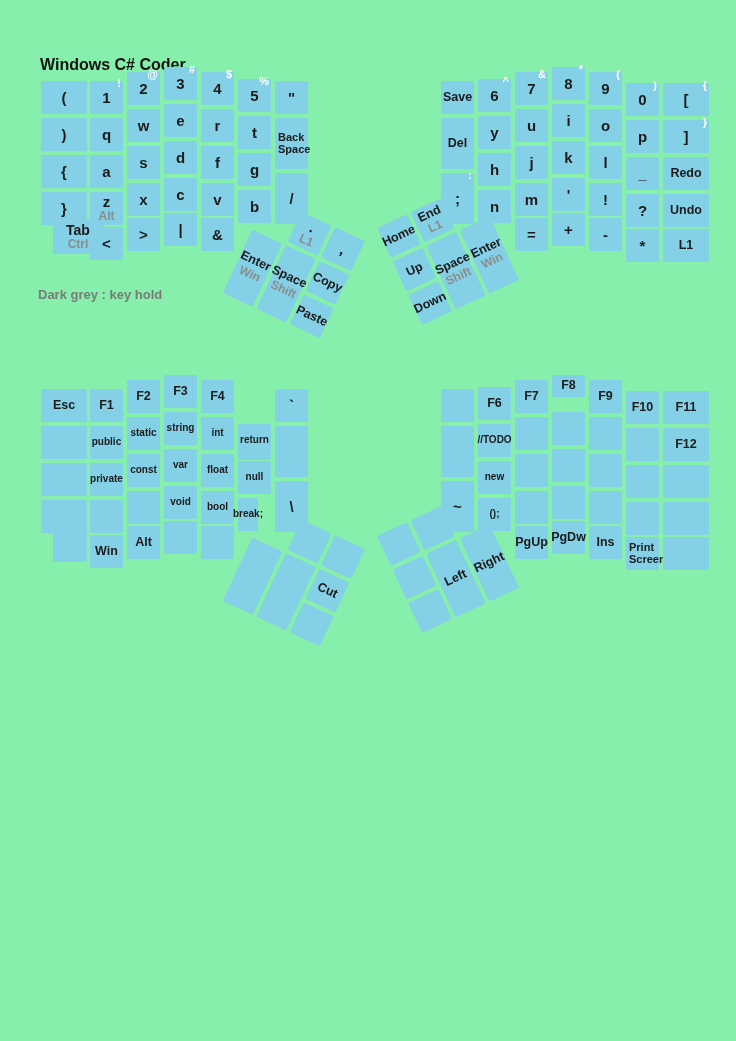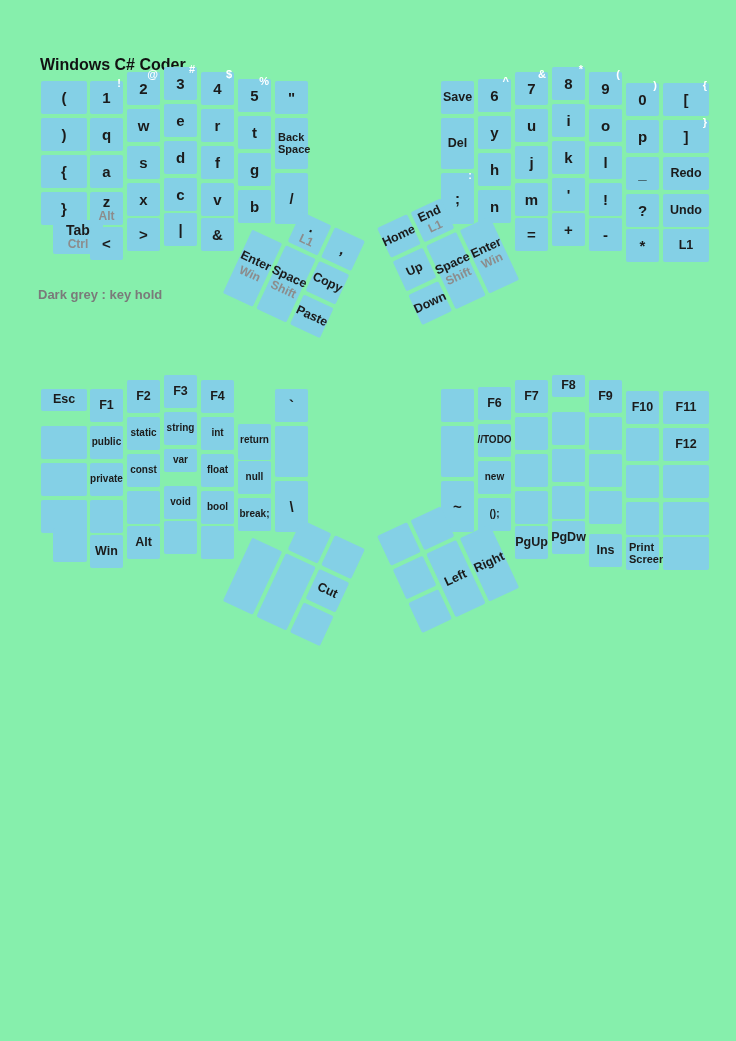--- a/index.html
+++ b/index.html
@@ -279,21 +279,21 @@
           <span class="hold">Shift</span>
         </div>
         <div class="key w" style="left: 74px; top: 37px; width: 33px; height: 70px;">
           <span class="main">Enter</span>
           <span class="hold">Win</span>
         </div>
         <div class="key w" style="left: 0px; top: 74px; width: 33px; height: 33px;">
           <span class="main">Down</span>
         </div>
       </div>
-      <div class="key w" style="left: 41px; top: 389px; width: 46px; height: 22px;">
+      <div class="key w" style="left: 41px; top: 389px; width: 46px; height: 33px;">
         <span class="main">Esc</span>
       </div>
       <div class="key w" style="left: 90px; top: 389px; width: 33px; height: 33px;">
         <span class="main">F1</span>
       </div>
       <div class="key w" style="left: 127px; top: 380px; width: 33px; height: 33px;">
         <span class="main">F2</span>
       </div>
       <div class="key w" style="left: 164px; top: 375px; width: 33px; height: 33px;">
         <span class="main">F3</span>
@@ -324,42 +324,42 @@
         <span class="main">return</span>
       </div>
       <div class="key" style="left: 275px; top: 426px; width: 33px; height: 51px;"></div>
       <div class="key" style="left: 41px; top: 463px; width: 46px; height: 33px;"></div>
       <div class="key s" style="left: 90px; top: 463px; width: 33px; height: 33px;">
         <span class="main">private</span>
       </div>
       <div class="key s" style="left: 127px; top: 454px; width: 33px; height: 33px;">
         <span class="main">const</span>
       </div>
-      <div class="key s" style="left: 164px; top: 449px; width: 33px; height: 23px;">
+      <div class="key s" style="left: 164px; top: 449px; width: 33px; height: 33px;">
         <span class="main">var</span>
       </div>
       <div class="key s" style="left: 201px; top: 454px; width: 33px; height: 33px;">
         <span class="main">float</span>
       </div>
       <div class="key s" style="left: 238px; top: 461px; width: 33px; height: 33px;">
         <span class="main">null</span>
       </div>
       <div class="key" style="left: 275px; top: 481px; width: 33px; height: 51px;">
         <span class="main">\</span>
       </div>
       <div class="key" style="left: 41px; top: 500px; width: 46px; height: 33px;"></div>
       <div class="key" style="left: 90px; top: 500px; width: 33px; height: 33px;"></div>
       <div class="key" style="left: 127px; top: 491px; width: 33px; height: 33px;"></div>
       <div class="key s" style="left: 164px; top: 486px; width: 33px; height: 33px;">
         <span class="main">void</span>
       </div>
       <div class="key s" style="left: 201px; top: 491px; width: 33px; height: 33px;">
         <span class="main">bool</span>
       </div>
-      <div class="key s" style="left: 238px; top: 498px; width: 33px; height: 33px;">
+      <div class="key s" style="left: 238px; top: 498px; width: 20px; height: 33px;">
         <span class="main">break;</span>
       </div>
       <div class="key" style="left: 53px; top: 528px; width: 34px; height: 34px;"></div>
       <div class="key w" style="left: 90px; top: 535px; width: 33px; height: 33px;">
         <span class="main">Win</span>
       </div>
       <div class="key w" style="left: 127px; top: 526px; width: 33px; height: 33px;">
         <span class="main">Alt</span>
       </div>
       <div class="key" style="left: 164px; top: 521px; width: 33px; height: 33px;"></div>
@@ -412,21 +412,21 @@
       <div class="key" style="left: 552px; top: 486px; width: 33px; height: 33px;"></div>
       <div class="key" style="left: 589px; top: 491px; width: 33px; height: 33px;"></div>
       <div class="key" style="left: 626px; top: 502px; width: 33px; height: 33px;"></div>
       <div class="key" style="left: 663px; top: 502px; width: 46px; height: 33px;"></div>
       <div class="key w" style="left: 515px; top: 526px; width: 33px; height: 33px;">
         <span class="main">PgUp</span>
       </div>
       <div class="key w" style="left: 552px; top: 521px; width: 33px; height: 33px;">
         <span class="main">PgDw</span>
       </div>
-      <div class="key w" style="left: 589px; top: 526px; width: 33px; height: 33px; margin-top: 8px;">
+      <div class="key w" style="left: 589px; top: 526px; width: 33px; height: 33px;">
         <span class="main">Ins</span>
       </div>
       <div class="key ml" style="left: 626px; top: 537px; width: 33px; height: 33px;">
         <span class="main">Print
 Screen</span>
       </div>
       <div class="key" style="left: 663px; top: 537px; width: 46px; height: 33px;"></div>
       <div class="cluster" style="left: 268px; top: 504px; transform: rotate(25deg);">
         <div class="key" style="left: 37px; top: 0px; width: 33px; height: 33px;"></div>
         <div class="key" style="left: 74px; top: 0px; width: 33px; height: 33px;"></div>

